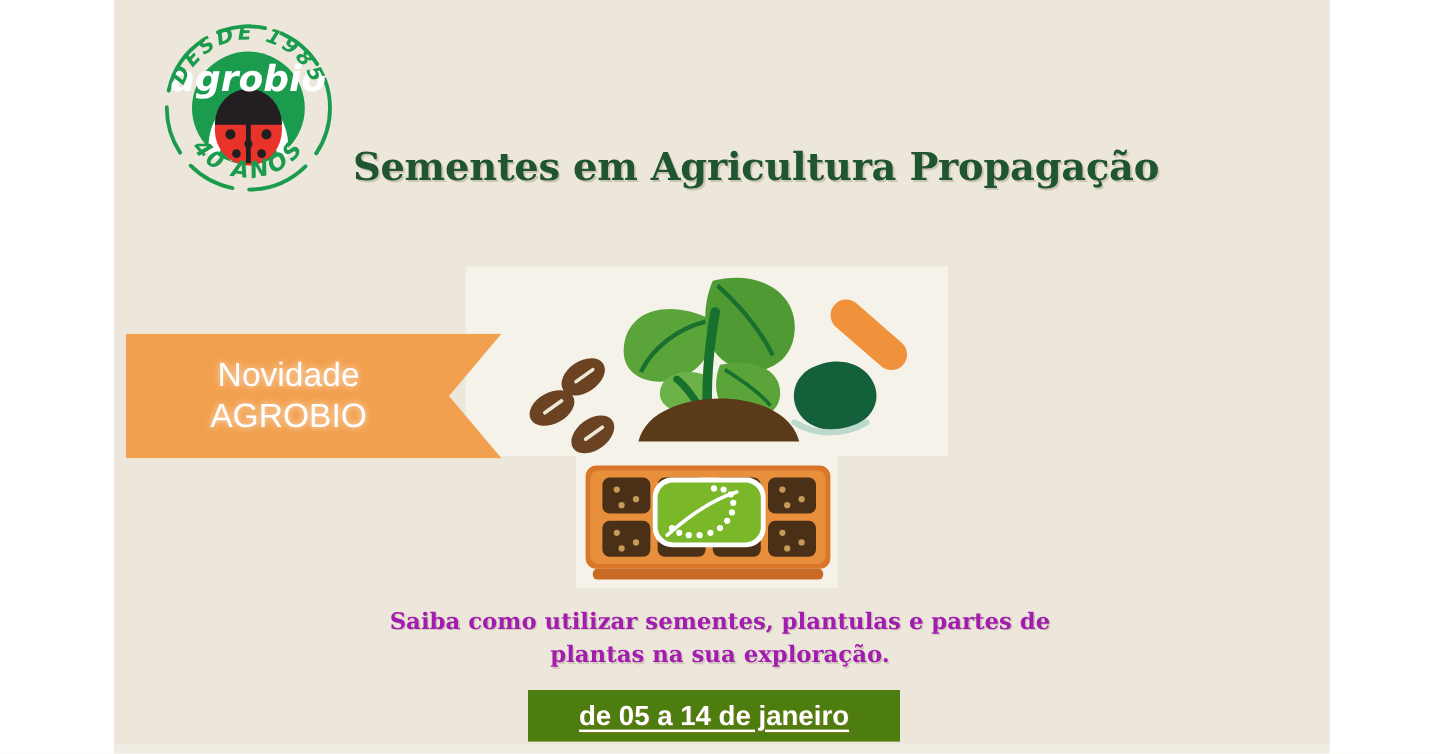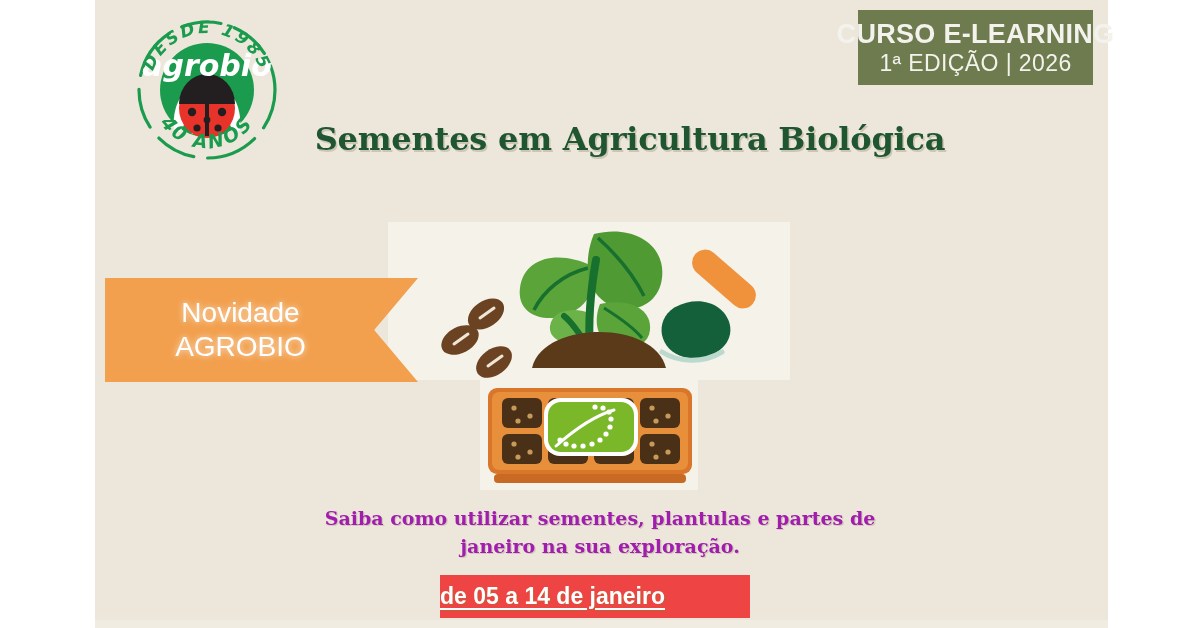--- a/index.html
+++ b/index.html
@@ -132,22 +132,22 @@
     line-height:1.45;
     color:#a21caf;
     text-shadow:1.2px 1.2px 0 rgba(180,170,150,.5);
   }
 
   
   .date-btn{
     position:absolute;
     left:440px; top:575px;
     width:310px; height:43px;
-    background:#ef4444;
-    display:flex; align-items:center; justify-content:flex-start;
+    background:#4d7c0f;
+    display:flex; align-items:center; justify-content:center;
   }
   .date-btn span{
     color:#ffffff;
     font-size:23px; font-weight:bold;
     text-decoration:underline;
     text-underline-offset:4px;
     text-shadow:1.2px 1.2px 0 rgba(150,120,40,.45);
     white-space:nowrap;
   }
 </style>
@@ -186,27 +186,23 @@
 
         <text font-family="'DejaVu Sans', sans-serif" font-size="17" font-weight="bold" font-style="italic" fill="#1a9b4e" letter-spacing="2.4">
           <textPath href="#arcTop" startOffset="50%" text-anchor="middle">DESDE 1985</textPath>
         </text>
         <text font-family="'DejaVu Sans', sans-serif" font-size="19" font-weight="bold" font-style="italic" fill="#1a9b4e" letter-spacing="2.4">
           <textPath href="#arcBot" startOffset="50%" text-anchor="middle">40 ANOS</textPath>
         </text>
       </svg>
     </div>
 
-    <div class="course-badge" style="left:763px; top:10px;">
-      <div class="l1">CURSO E-LEARNING</div>
-      <div class="l2">1ª EDIÇÃO | 2026</div>
-    </div>
 
     <div class="title" style="left:155px; top:118px;">
-      <div>Sementes em Agricultura Biológica</div>
+      <div>Sementes em Agricultura Propagação</div>
     </div>
 
     <div class="panel-top" style="left:293px; top:222px;"></div>
     <div class="panel-bottom" style="left:385px; top:380px;"></div>
 
     <div class="illus-seedling" style="left:345px; top:222px;">
       <svg viewBox="0 0 360 162" width="360" height="162" aria-hidden="true">
 
         <path d="M152 44 C 120 28 84 34 80 66 C 76 96 112 104 136 88 C 152 78 156 60 152 44 Z" fill="#5aa43a"></path>
         <path d="M148 46 C 124 52 104 68 94 88" fill="none" stroke="#17702e" stroke-width="3.5"></path>
@@ -286,21 +282,21 @@
       </svg>
     </div>
 
     <div class="ribbon" style="left:10px; top:278px;">
       <div class="r1">Novidade</div>
       <div class="r2">AGROBIO</div>
     </div>
 
     <div class="subtitle" style="left:205px; top:505px;">
       <div>Saiba como utilizar sementes, plantulas e partes de</div>
-      <div>janeiro na sua exploração.</div>
+      <div>plantas na sua exploração.</div>
     </div>
 
     <div class="date-btn" style="left:345px; top:575px;">
       <span>de 05 a 14 de janeiro</span>
     </div>
 
     <div class="canvas-footer-strip"></div>
   </div>
 
 </div>

